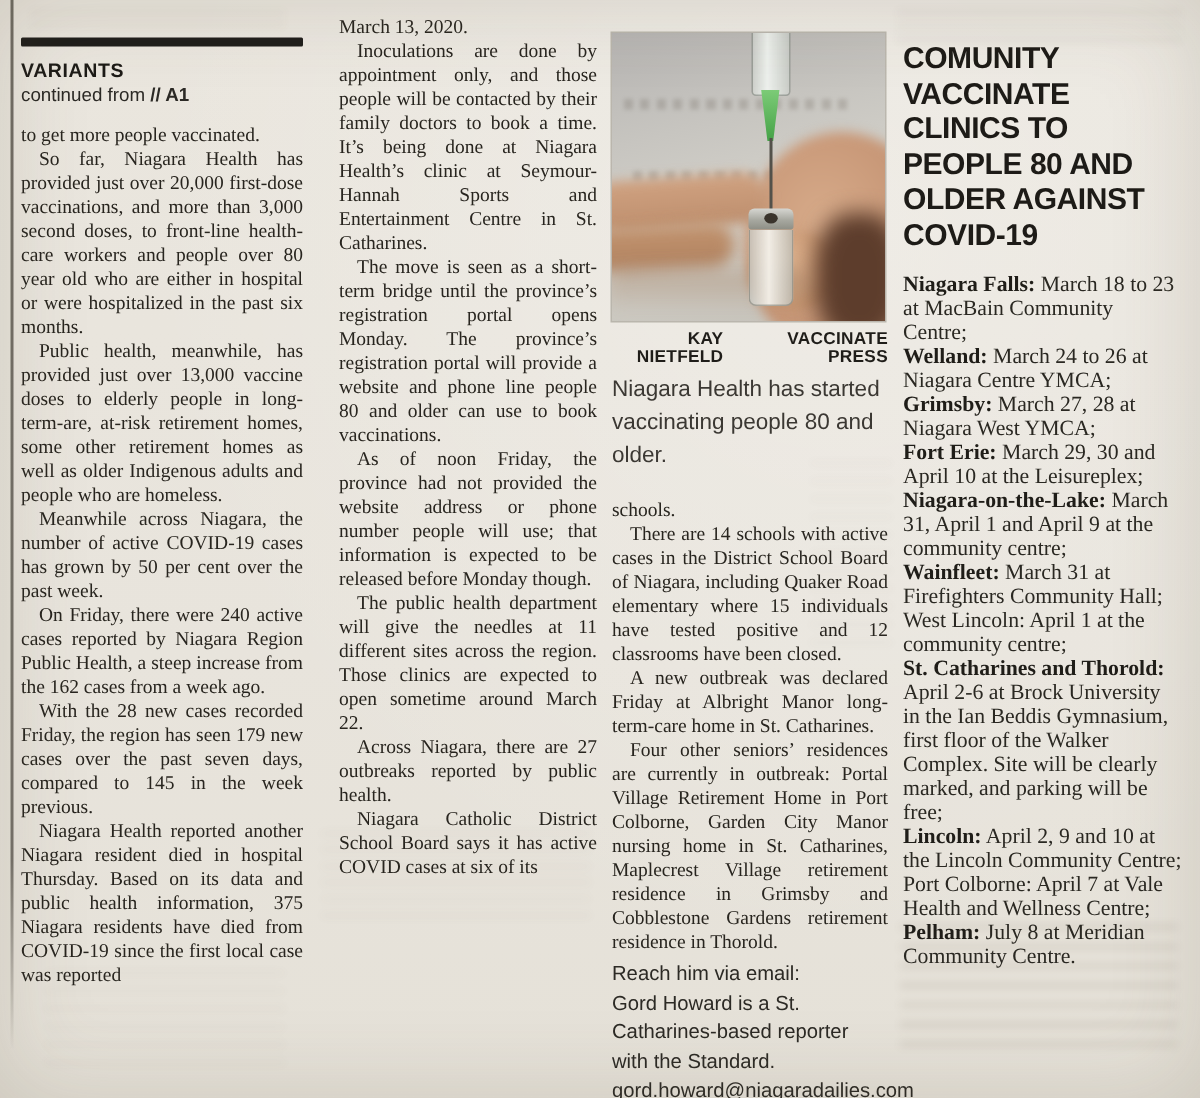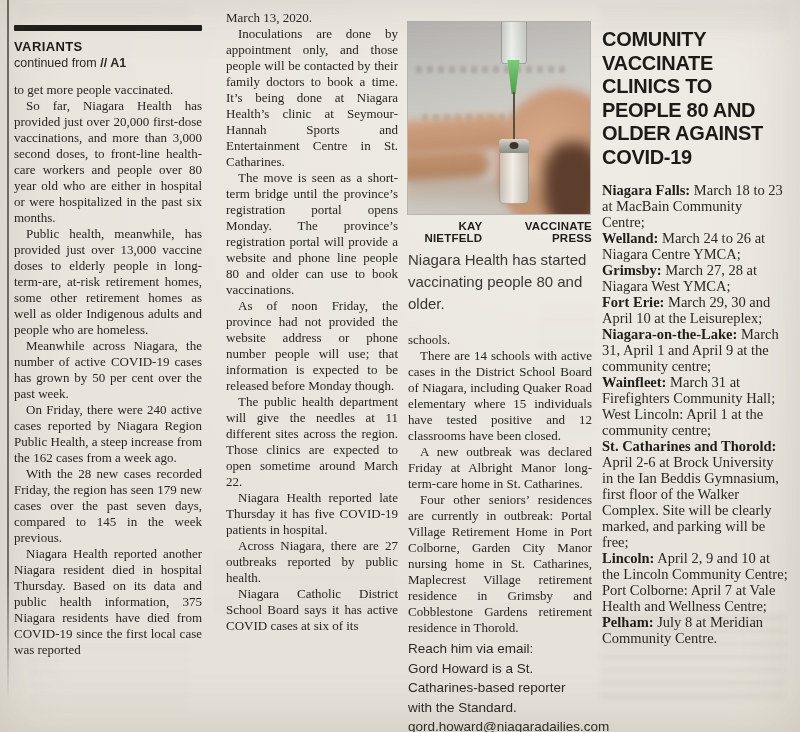--- a/index.html
+++ b/index.html
@@ -145,21 +145,20 @@
   </div>
 
   <div class="col col2">
     <div class="serif bodycol">
 
     <p>March 13, 2020.</p>
         <p>Inoculations are done by appointment only, and those people will be contacted by their family doctors to book a time. It’s being done at Niagara Health’s clinic at Seymour-Hannah Sports and Entertainment Centre in St. Catharines.</p>
         <p>The move is seen as a short-term bridge until the province’s registration portal opens Monday. The province’s registration portal will provide a website and phone line people 80 and older can use to book vaccinations.</p>
         <p>As of noon Friday, the province had not provided the website address or phone number people will use; that information is expected to be released before Monday though.</p>
         <p>The public health department will give the needles at 11 different sites across the region. Those clinics are expected to open sometime around March 22.</p>
-        <p>Niagara Health reported late Thursday it has five COVID-19 patients in hospital.</p>
         <p>Across Niagara, there are 27 outbreaks reported by public health.</p>
         <p>Niagara Catholic District School Board says it has active COVID cases at six of its</p>
       </div>
   </div>
 
   <div class="col col3">
     <div class="photo">
       <div class="bleed-row br1"></div>
       <div class="bleed-row br2"></div>
       <div class="hand-back"></div>

